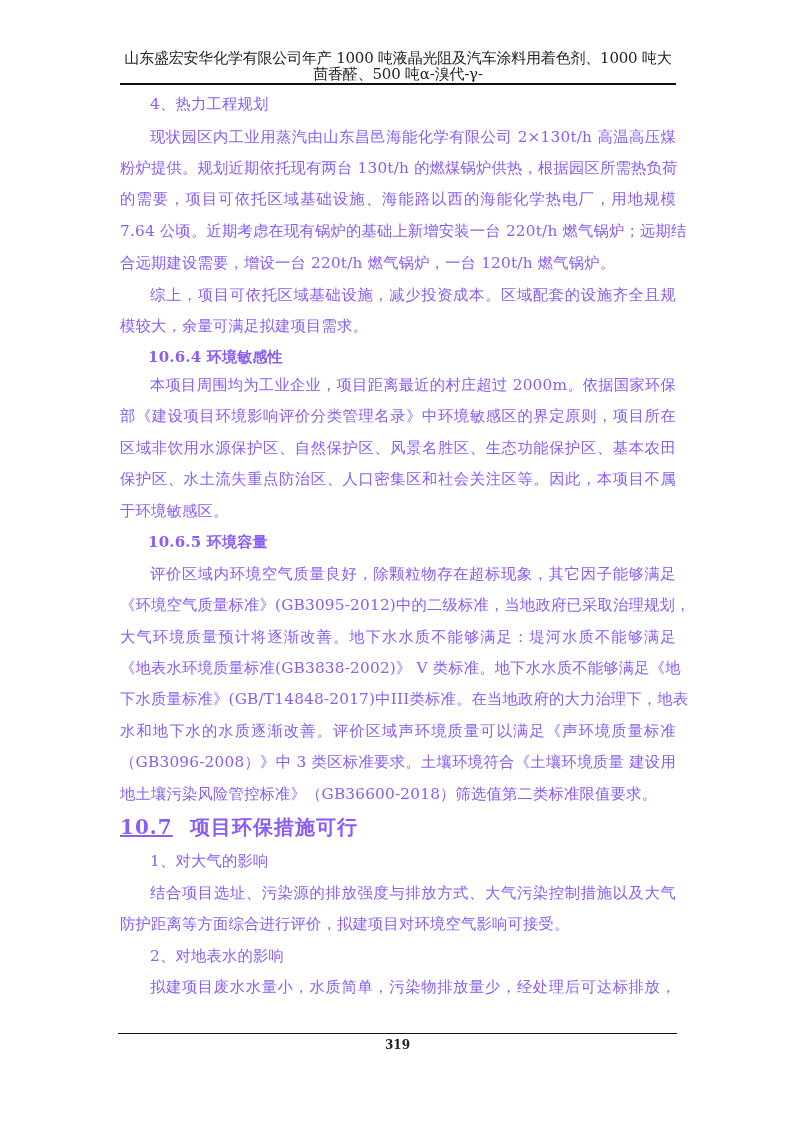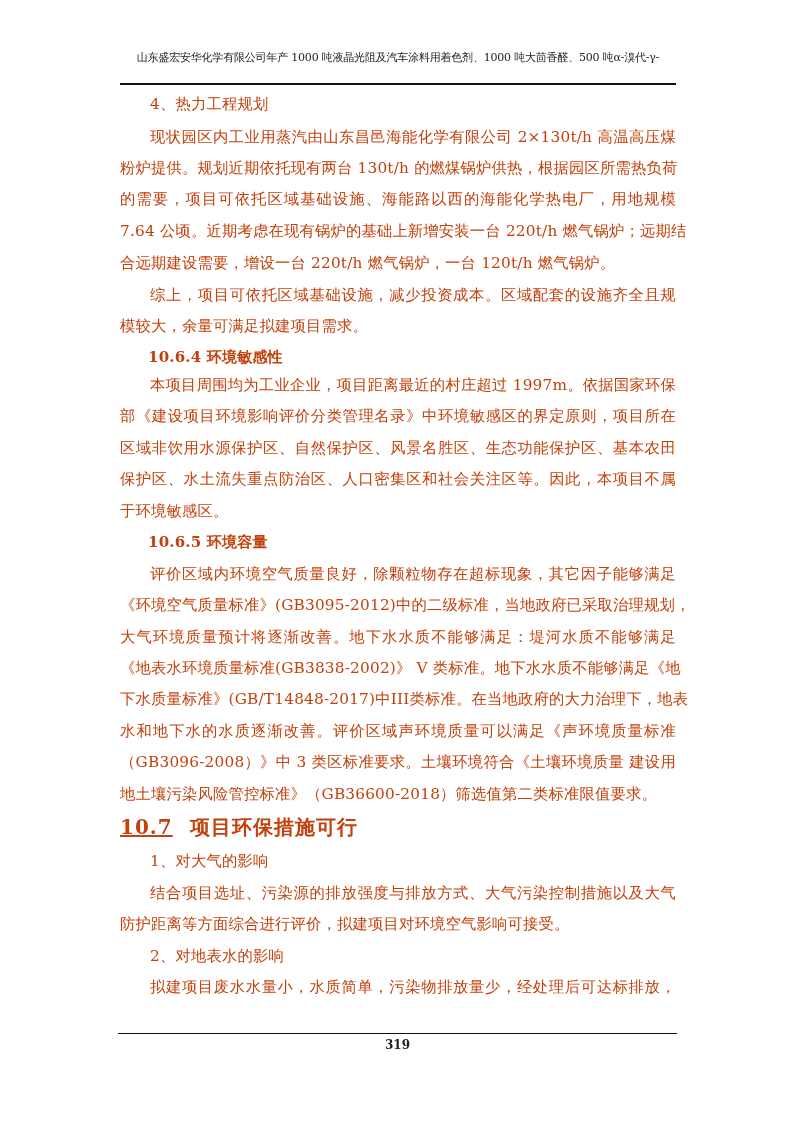--- a/index.html
+++ b/index.html
@@ -1,25 +1,25 @@
 <!DOCTYPE html>
 <html><head>
 <meta charset="utf-8">
 <style>
   html, body { margin:0; padding:0; background:#ffffff; }
   body { width:794px; height:1123px; position:relative; overflow:hidden;
          font-family:"DejaVu Serif","Liberation Serif",serif; color:#111; }
   .page-header { position:absolute; left:120px; top:50px; width:556px; text-align:center;
-                 font-size:11px; line-height:16px; color:#222; letter-spacing:-0.2px; }
+                 font-size:15px; line-height:16px; color:#222; letter-spacing:-0.2px; }
   .header-rule { position:absolute; left:120px; top:83px; width:556px; height:2px; background:#111; }
   .footer-rule { position:absolute; left:118px; top:1033px; width:559px; height:1px; background:#111; }
   .page-number { position:absolute; left:118px; top:1038px; width:559px; text-align:center;
                  font-size:12px; font-weight:bold; color:#222; }
   .line { position:absolute; left:120px; width:556px; font-size:15.3px; line-height:20px;
-          white-space:nowrap; color:#c2410c; letter-spacing:0.2px; }
+          white-space:nowrap; color:#8b5cf6; letter-spacing:0.2px; }
   .indent { left:150px; width:526px; }
   .justify { text-align:justify; text-align-last:justify; }
   .h3 { font-weight:bold; font-size:15px; left:148px; }
   .h2 { font-weight:bold; font-size:20px; left:120px; letter-spacing:1px; }
   .h2 .num { display:inline-block; width:70px;text-decoration:underline; }
 </style>
 </head>
 <body>
 
 <div class="page-header">
@@ -33,21 +33,21 @@
 <div class="line justify" style="top:158px">粉炉提供。规划近期依托现有两台 130t/h 的燃煤锅炉供热，根据园区所需热负荷</div>
 <div class="line justify" style="top:189px">的需要，项目可依托区域基础设施、海能路以西的海能化学热电厂，用地规模</div>
 <div class="line justify" style="top:221px">7.64 公顷。近期考虑在现有锅炉的基础上新增安装一台 220t/h 燃气锅炉；远期结</div>
 <div class="line" style="top:253px">合远期建设需要，增设一台 220t/h 燃气锅炉，一台 120t/h 燃气锅炉。</div>
 
 <div class="line indent justify" style="top:285px">综上，项目可依托区域基础设施，减少投资成本。区域配套的设施齐全且规</div>
 <div class="line" style="top:316px">模较大，余量可满足拟建项目需求。</div>
 
 <div class="line h3" style="top:347px">10.6.4  环境敏感性</div>
 
-<div class="line indent justify" style="top:375px">本项目周围均为工业企业，项目距离最近的村庄超过 1997m。依据国家环保</div>
+<div class="line indent justify" style="top:375px">本项目周围均为工业企业，项目距离最近的村庄超过 2000m。依据国家环保</div>
 <div class="line justify" style="top:406px">部《建设项目环境影响评价分类管理名录》中环境敏感区的界定原则，项目所在</div>
 <div class="line justify" style="top:438px">区域非饮用水源保护区、自然保护区、风景名胜区、生态功能保护区、基本农田</div>
 <div class="line justify" style="top:469px">保护区、水土流失重点防治区、人口密集区和社会关注区等。因此，本项目不属</div>
 <div class="line" style="top:501px">于环境敏感区。</div>
 
 <div class="line h3" style="top:532px">10.6.5  环境容量</div>
 
 <div class="line indent justify" style="top:564px">评价区域内环境空气质量良好，除颗粒物存在超标现象，其它因子能够满足</div>
 <div class="line justify" style="top:595px">《环境空气质量标准》(GB3095-2012)中的二级标准，当地政府已采取治理规划，</div>
 <div class="line justify" style="top:627px">大气环境质量预计将逐渐改善。地下水水质不能够满足：堤河水质不能够满足</div>

